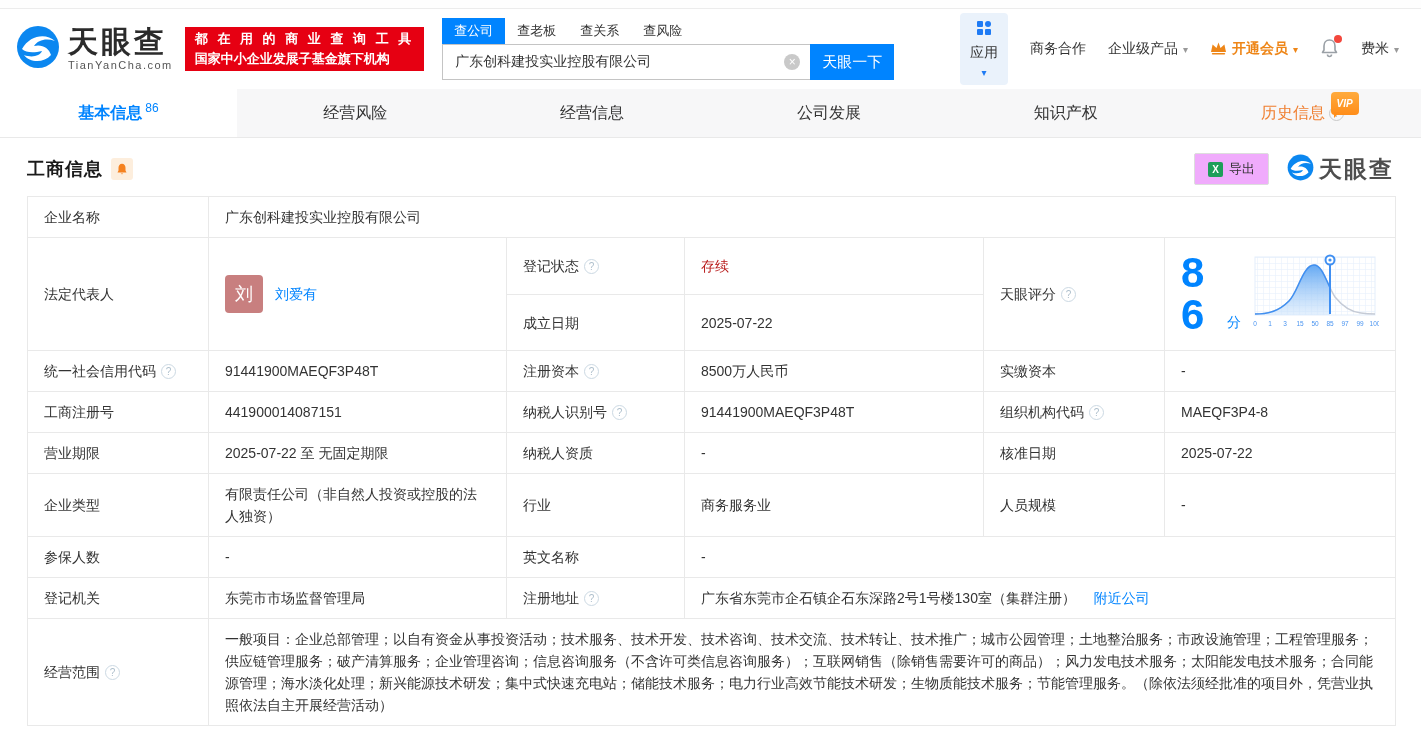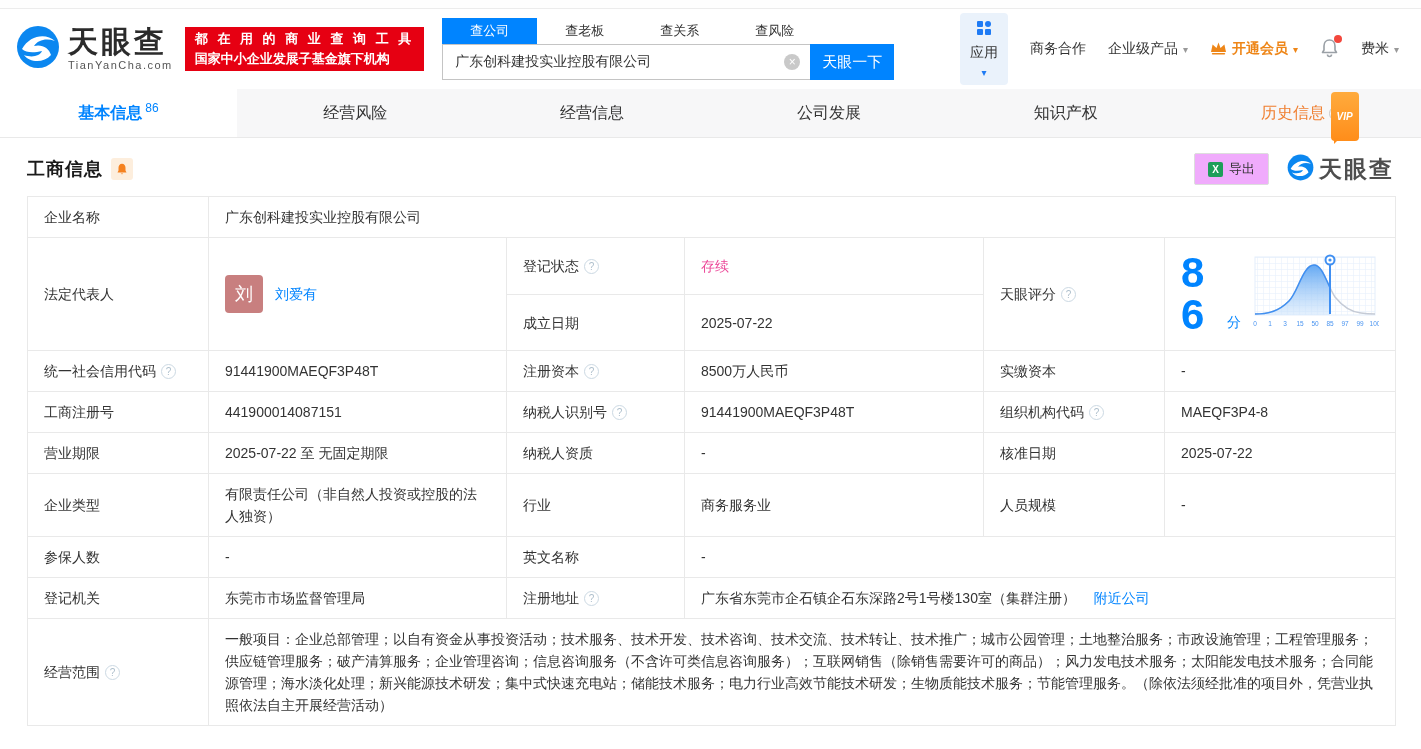--- a/index.html
+++ b/index.html
@@ -14,21 +14,21 @@
   .header { height:80px; display:flex; align-items:center; padding:0 22px 0 16px; background:#fff; }
   .logo { display:flex; align-items:center; cursor:pointer; }
   .logo-text { margin-left:8px; }
   .logo-cn { font-size:30px; font-weight:bold; color:#2b2b2b; letter-spacing:3px; line-height:30px; }
   .logo-en { font-size:11px; color:#555; letter-spacing:1.5px; margin-top:2px; }
   .promo { margin-left:12px; background:#e60012; color:#fff; padding:2px 10px; line-height:20px;
     font-size:13px; font-weight:bold; white-space:nowrap; }
   .promo-l1 { letter-spacing:3px; }
   .search-group { margin-left:18px; display:flex; flex-direction:column; }
   .search-tabs { display:flex; font-size:13px; }
-  .search-tab { padding:4px 28px; cursor:pointer; color:#333; }
+  .search-tab { padding:4px 12px; cursor:pointer; color:#333; }
   .search-tab.active { background:#0084ff; color:#fff; }
   .search-row { display:flex; }
   .search-box { position:relative; }
   .search-input { width:368px; height:36px; border:1px solid #c4c4c4; border-right:none;
     padding:0 34px 0 12px; font-size:14px; color:#333; outline:none;
     font-family:"Liberation Sans","DejaVu Sans",sans-serif; }
   .clear-icon { position:absolute; right:10px; top:10px; width:16px; height:16px; border-radius:50%;
     background:#c9c9c9; color:#fff; font-size:12px; line-height:16px; text-align:center; cursor:pointer; }
   .clear-icon::before { content:"×"; }
   .search-btn { width:84px; height:36px; background:#0084ff; color:#fff; border:none; font-size:15px;
@@ -45,21 +45,21 @@
   .bell-dot { position:absolute; top:-3px; right:-3px; width:8px; height:8px; border-radius:50%; background:#f3473c; }
 
   
   .tabbar { height:49px; background:#f7f7f8; border-bottom:1px solid #e9e9e9; display:flex; }
   .tab { flex:1; display:flex; align-items:center; justify-content:center; font-size:16px; color:#333;
     cursor:pointer; position:relative; }
   .tab.active { background:#fff; color:#0084ff; font-weight:bold;justify-content:center; }
   .tab-count { font-size:12px; margin-left:3px; position:relative; top:-5px; font-weight:normal; color:#0084ff; }
   .tab.history { color:#f08032; }
   .vip-badge { position:absolute; top:3px; left:50%; margin-left:28px; background:linear-gradient(180deg,#ffab3d,#ff8d1a);
-    color:#fff; font-size:10px; font-style:italic; font-weight:bold; padding:18px 6px; border-radius:4px; line-height:13px; }
+    color:#fff; font-size:10px; font-style:italic; font-weight:bold; padding:5px 6px; border-radius:4px; line-height:13px; }
   .vip-badge::after { content:""; position:absolute; left:3px; bottom:-3px; border:3px solid transparent;
     border-top-color:#ff8d1a; border-left-color:#ff8d1a; }
   .q-gray { display:inline-block; width:15px; height:15px; border:1px solid #c9c9c9; border-radius:50%;
     color:#bbb; font-size:10px; line-height:13px; text-align:center; margin-left:4px; font-weight:normal; font-style:normal; }
   .q-gray::before { content:"?"; }
 
   
   .section-head { display:flex; align-items:center; padding:15px 27px 11px; }
   .section-title { font-size:18px; font-weight:bold; color:#1a1a1a; letter-spacing:1px; }
   .bell-chip { width:22px; height:22px; background:#fdeedd; border-radius:3px; margin-left:8px;
@@ -77,21 +77,21 @@
   
   .table-wrap { margin:0 27px; }
   table.info { width:1368px; border-collapse:collapse; table-layout:fixed; font-size:14px; }
   table.info td { border:1px solid #e9e9e9; padding:9px 16px; line-height:22px; vertical-align:middle;
     background:#fff; word-break:break-all; }
   td.lbl { background:#f0f7fc; color:#333; }
   .q-icon { display:inline-block; width:15px; height:15px; border:1px solid #ccd9e3; border-radius:50%;
     color:#aebfcc; font-size:10px; line-height:13px; text-align:center; margin-left:5px; vertical-align:1px; cursor:pointer; }
   .q-icon::before { content:"?"; }
   .link { color:#0084ff; cursor:pointer; text-decoration:none; }
-  .status-green { color:#ec4899;font-family:Liberation Serif, serif; }
+  .status-green { color:#b91c1c;font-family:Liberation Serif, serif; }
   .rep-cell { display:flex; align-items:center; }
   .avatar { width:38px; height:38px; border-radius:4px; background:#c87f7f; color:#fff; font-size:18px;
     display:flex; align-items:center; justify-content:center; margin-right:12px; cursor:pointer; flex:none; }
   .nearby { margin-left:14px; }
   .score-cell { display:flex; align-items:center; gap:10px; padding:4px 0; }
   .score-num { font-size:42px; font-weight:bold; color:#0084ff; line-height:1; }
   .score-unit { font-size:14px; color:#0084ff; align-self:flex-end; margin-bottom:4px; margin-left:-4px; }
   .scope-text { line-height:25px; }
 </style>
 </head>

